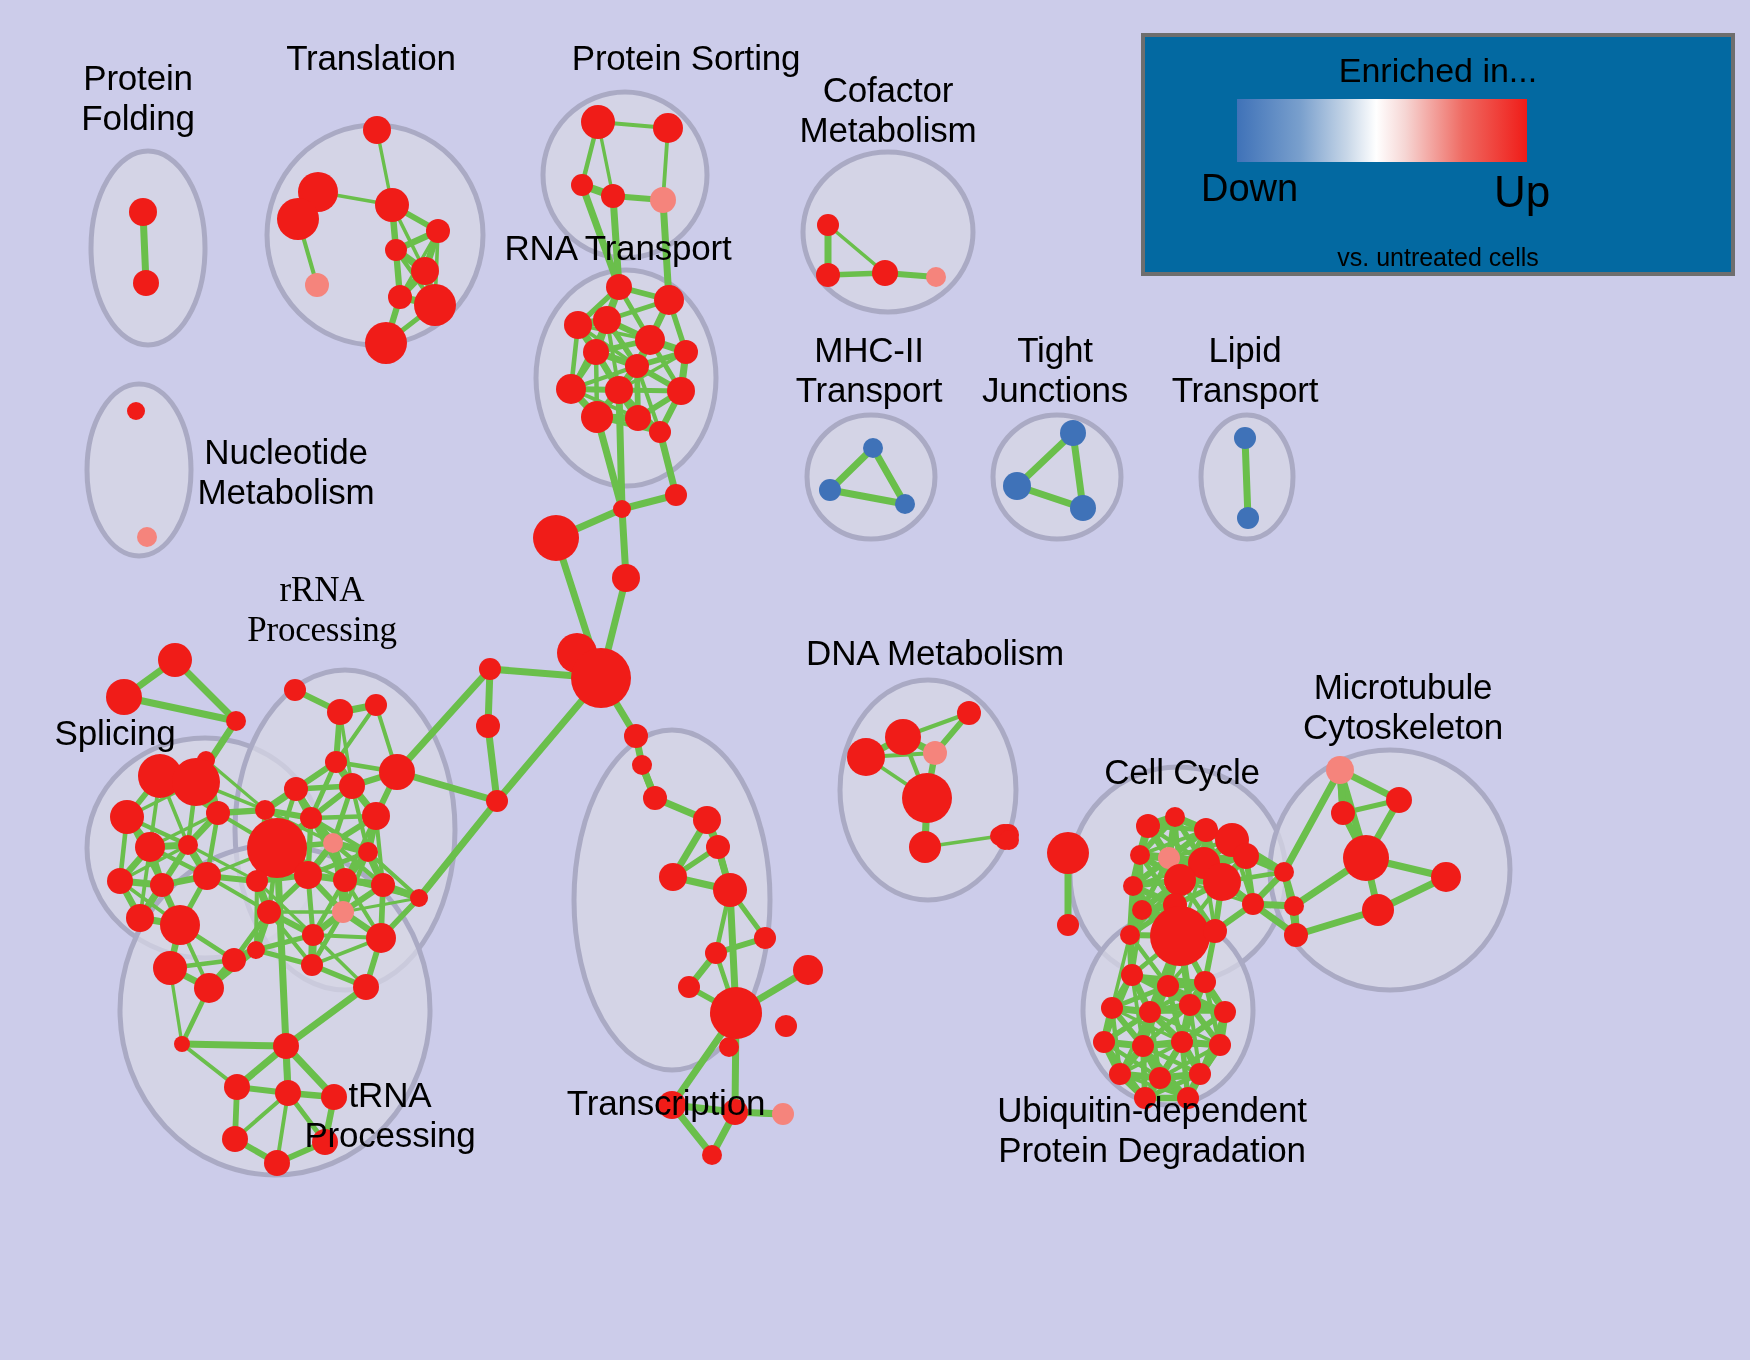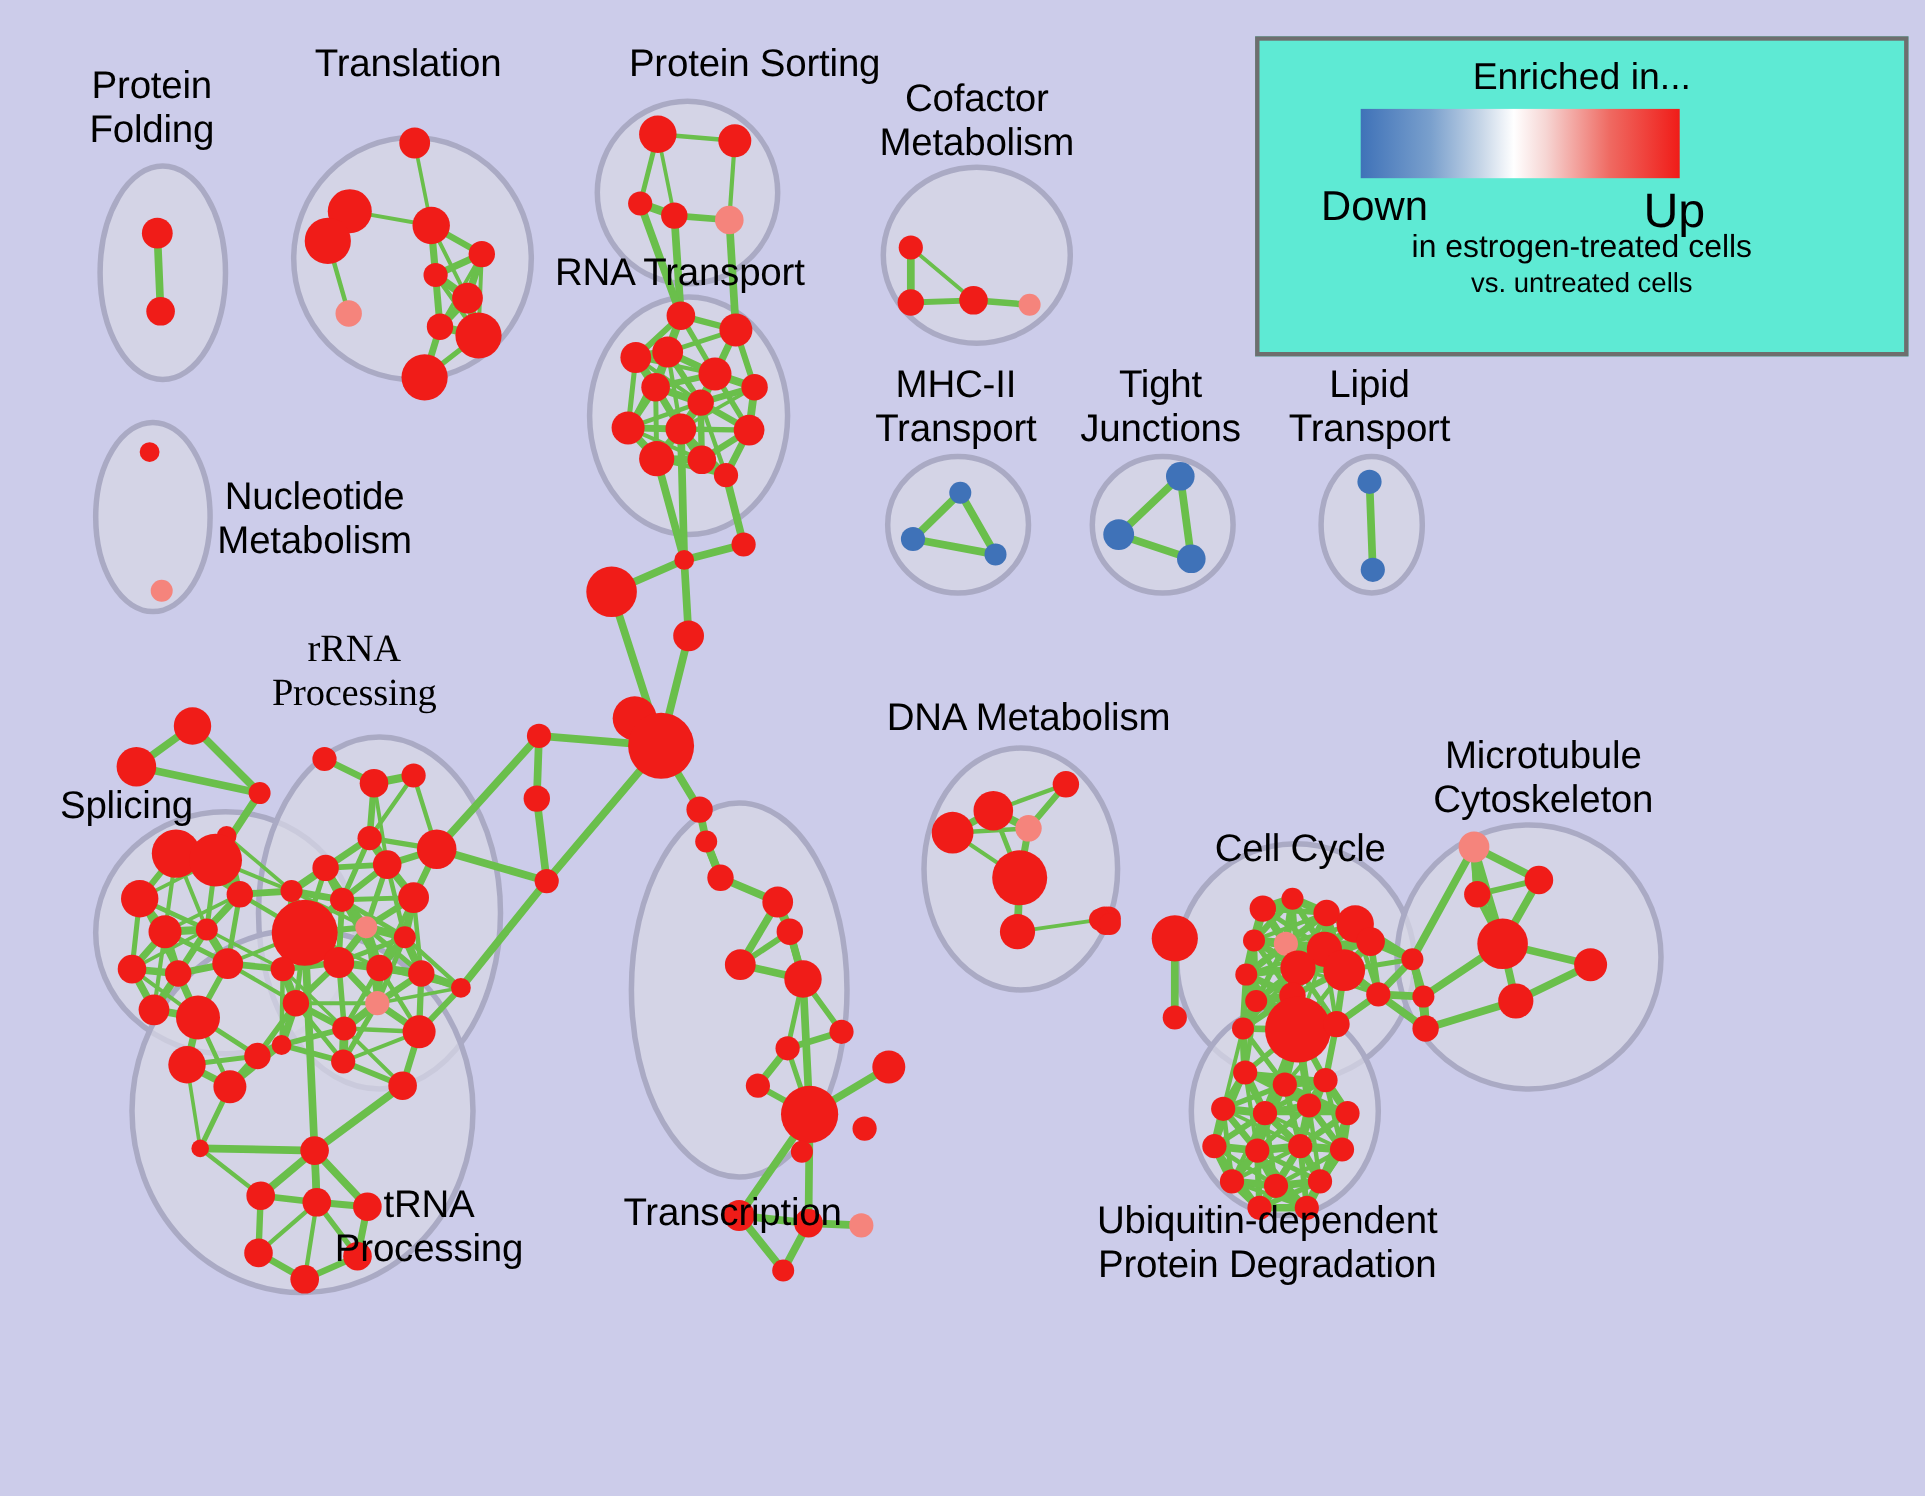--- a/index.html
+++ b/index.html
@@ -6,22 +6,22 @@
   body{font-family:"Liberation Sans","DejaVu Sans",sans-serif;}
   #stage{position:relative;width:1750px;height:1360px;overflow:hidden;background:#ccccea;}
   #net{position:absolute;left:0;top:0;width:1750px;height:1360px;}
   .cluster-label{
     position:absolute;color:#000;font-size:35px;line-height:40px;
     font-family:"Liberation Sans","DejaVu Sans",sans-serif;
     white-space:pre;font-weight:400;letter-spacing:-0.2px;
   }
   .cl-center{text-align:center;transform:translateX(-50%);}
   #legend{
-    position:absolute;left:1141px;top:33px;width:594px;height:291px;
-    background:#5eead4;border:4px solid #6e6e6e;box-sizing:border-box;
+    position:absolute;left:1141px;top:33px;width:594px;height:243px;
+    background:#0369a1;border:4px solid #6e6e6e;box-sizing:border-box;
   }
   #legend .ltitle{
     position:absolute;left:0;right:0;top:14px;text-align:center;
     font-size:34px;color:#000;
   }
   #legend .bar{
     position:absolute;left:92px;top:62px;width:290px;height:63px;
     background:linear-gradient(to right,#3f72b8 0%,#7aa0cd 22%,#c8d7e8 38%,#ffffff 48%,#f6d6d4 58%,#ef6a62 78%,#f01c18 100%);
   }
   #legend .down{position:absolute;left:56px;top:130px;font-size:38px;color:#000;}
@@ -776,16 +776,15 @@
 Cytoskeleton</div>
       <div class="cluster-label cl-center" style="left: 1152px; top: 1090px;">Ubiquitin-dependent
 Protein Degradation</div>
     </div>
 
   <div id="legend">
     <div class="ltitle">Enriched in...</div>
     <div class="bar"></div>
     <div class="down">Down</div>
     <div class="up">Up</div>
-    <div class="sub1">in estrogen-treated cells</div>
     <div class="sub2">vs. untreated cells</div>
   </div>
 </div>
 
 </body></html>

